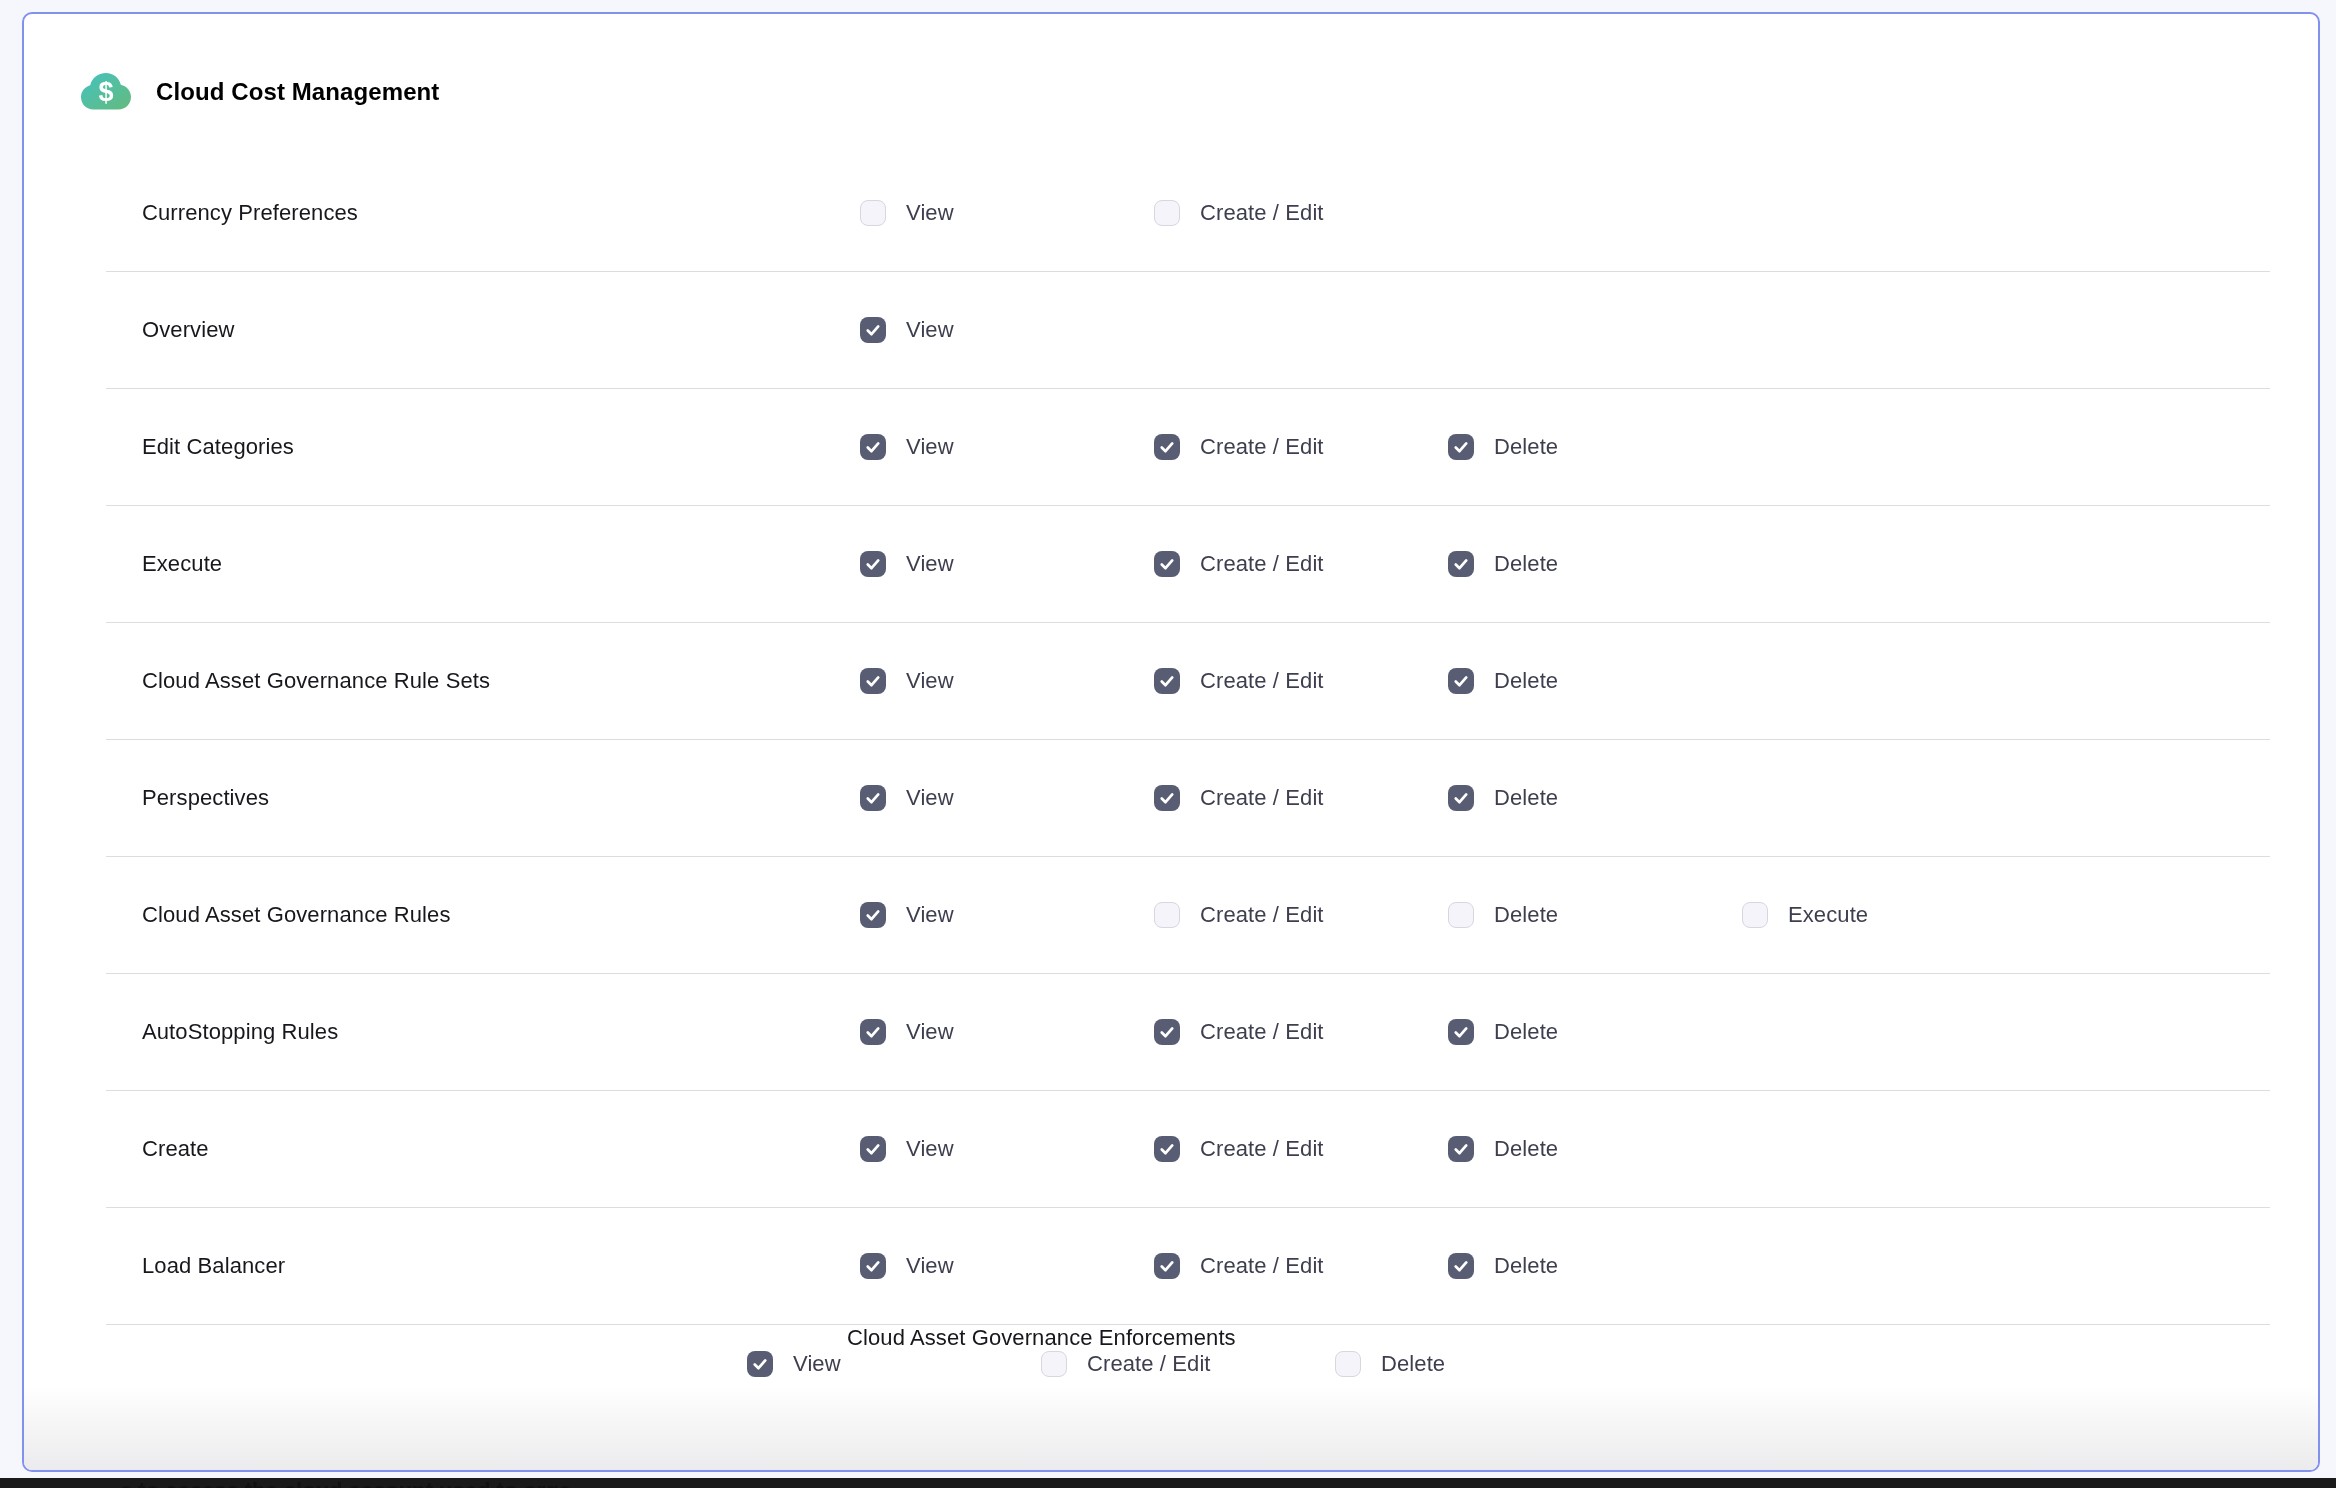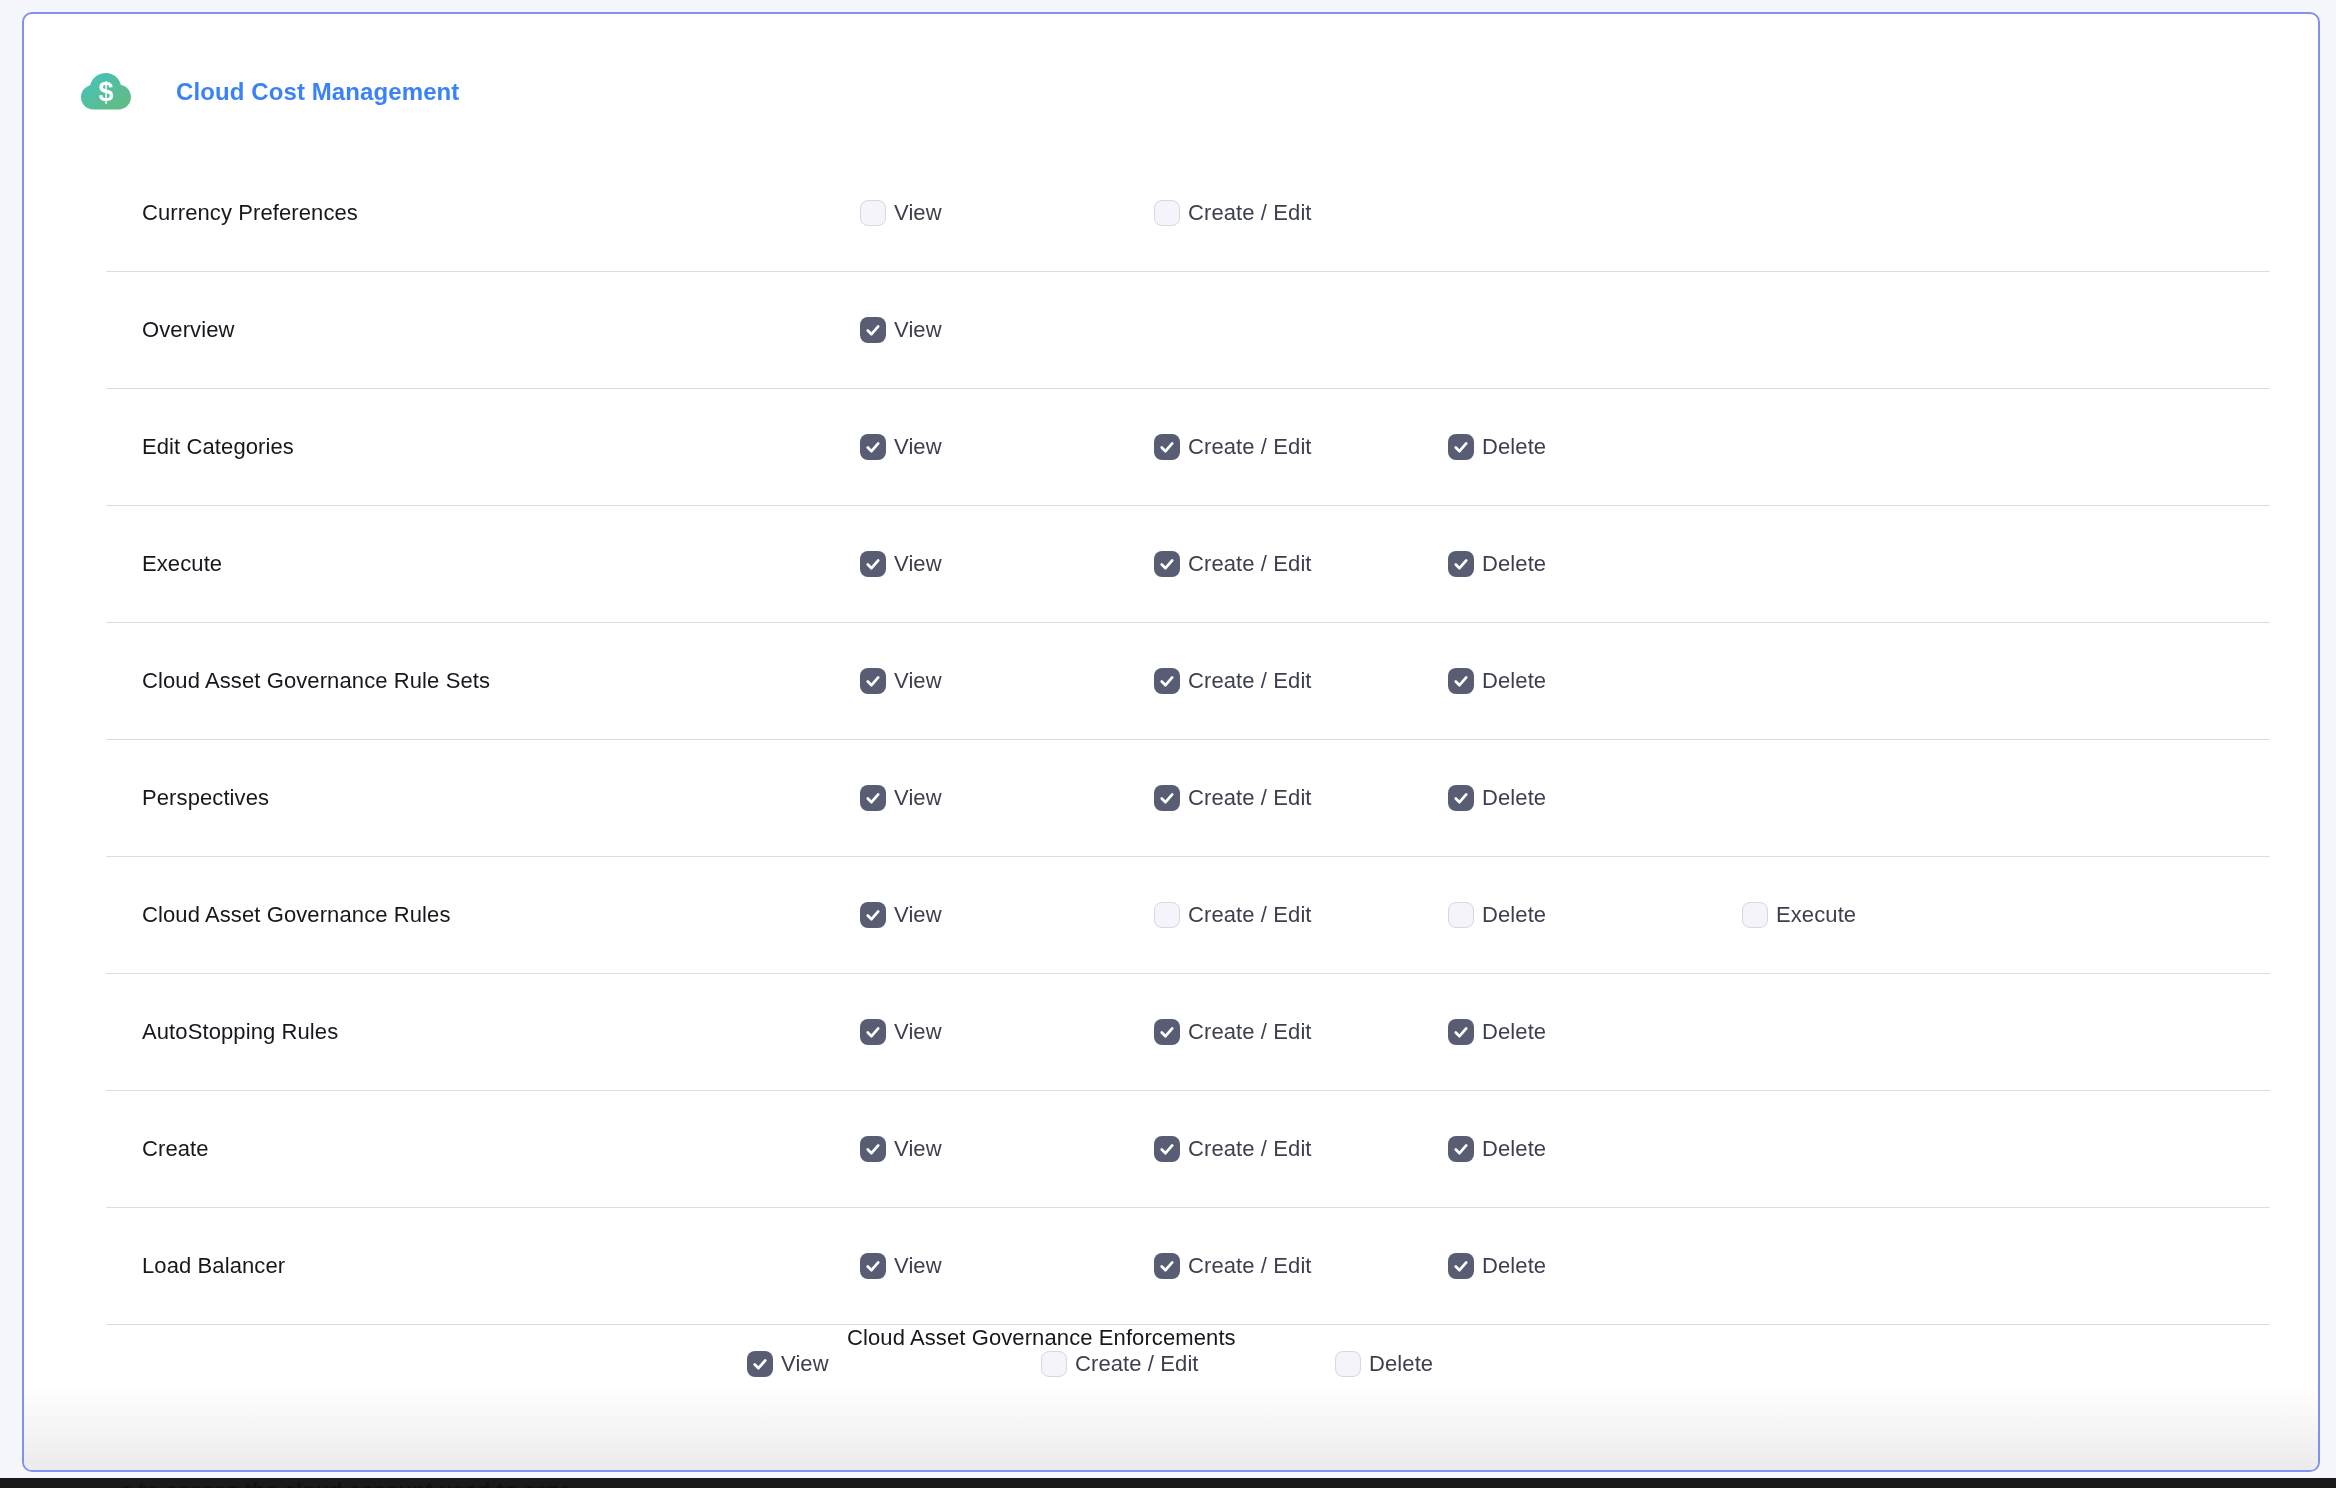--- a/index.html
+++ b/index.html
@@ -19,24 +19,24 @@
     overflow: hidden;
   }
   .header {
     height: 141px;
     display: flex;
     align-items: center;
     padding: 14px 0 0 56px;
   }
   .header-icon { width: 52px; height: 46px; flex-shrink: 0; }
   .header-title {
-    margin-left: 44px;
+    margin-left: 24px;
     font-size: 24px;
     font-weight: 700;
-    color: #3b82f6;
+    color: #000000;
     letter-spacing: 0.1px;
   }
   .rows {
     padding: 0 48px 0 82px;
   }
   .perm-row {
     height: 117px;
     display: flex;
     align-items: center;
     border-bottom: 1px solid #dddde1;
@@ -46,21 +46,21 @@
     width: 754px;
     padding-left: 36px;
     font-size: 22px;
     color: #17171d;
     letter-spacing: 0.1px;
   }
   .perm-cell {
     width: 294px;
     display: flex;
     align-items: center;
-    gap: 8px;
+    gap: 20px;
     cursor: pointer;
   }
   .checkbox {
     width: 26px; height: 26px;
     border-radius: 8px;
     flex-shrink: 0;
     display: flex;
     align-items: center;
     justify-content: center;
   }

